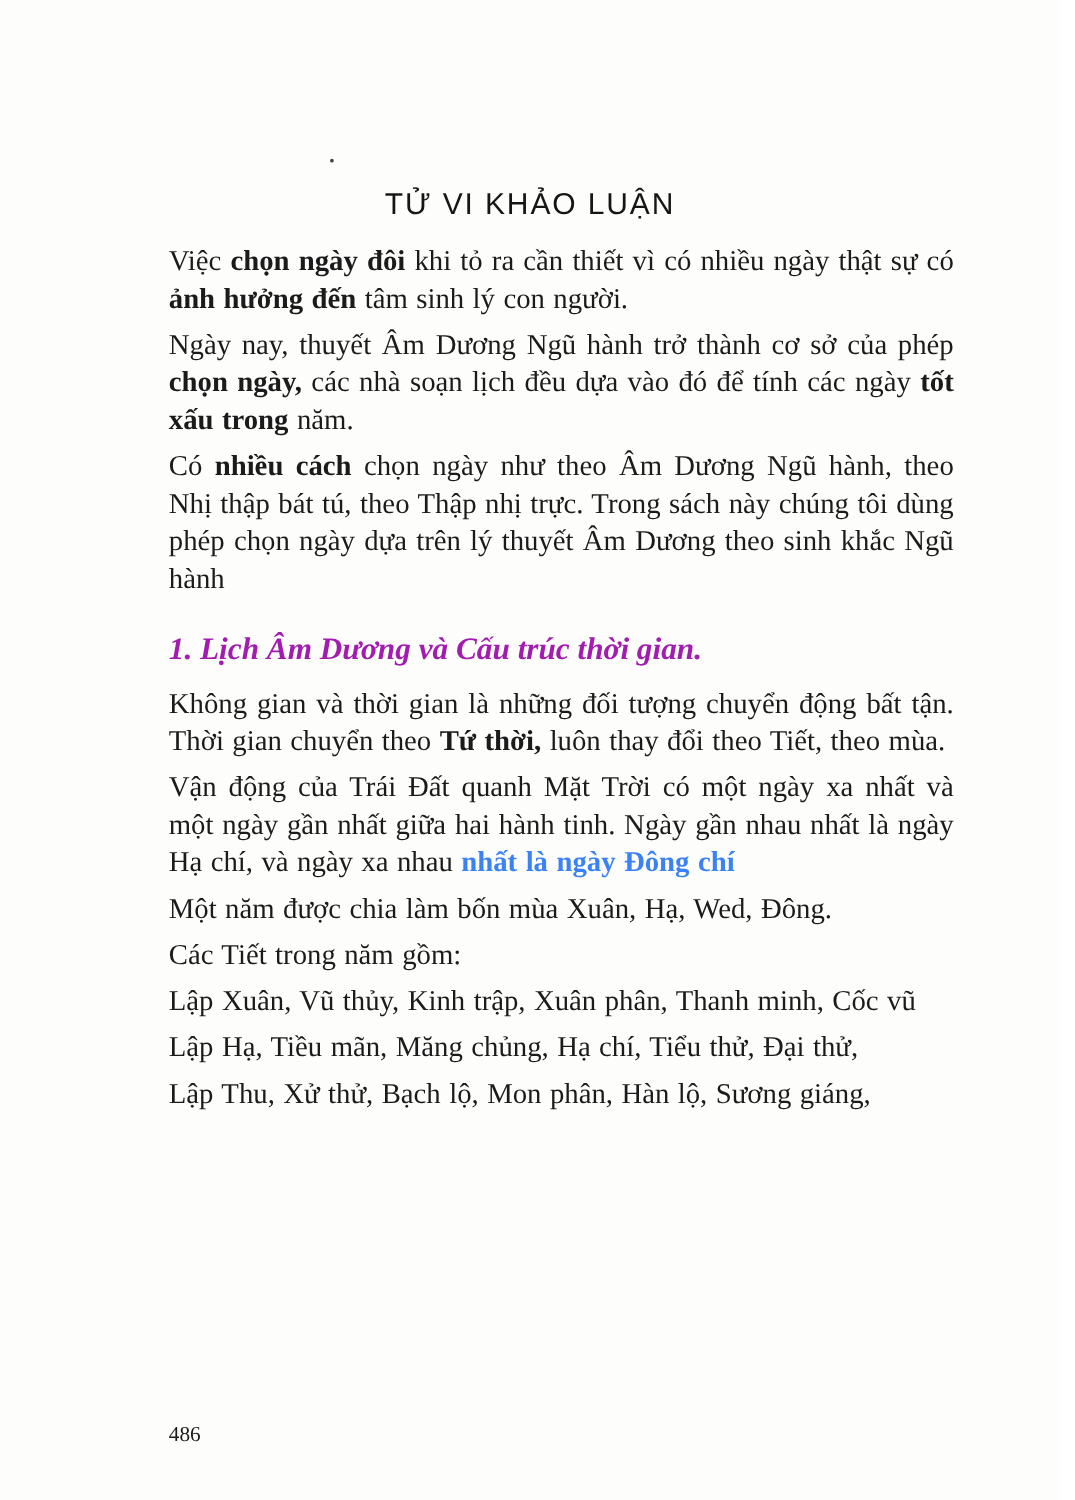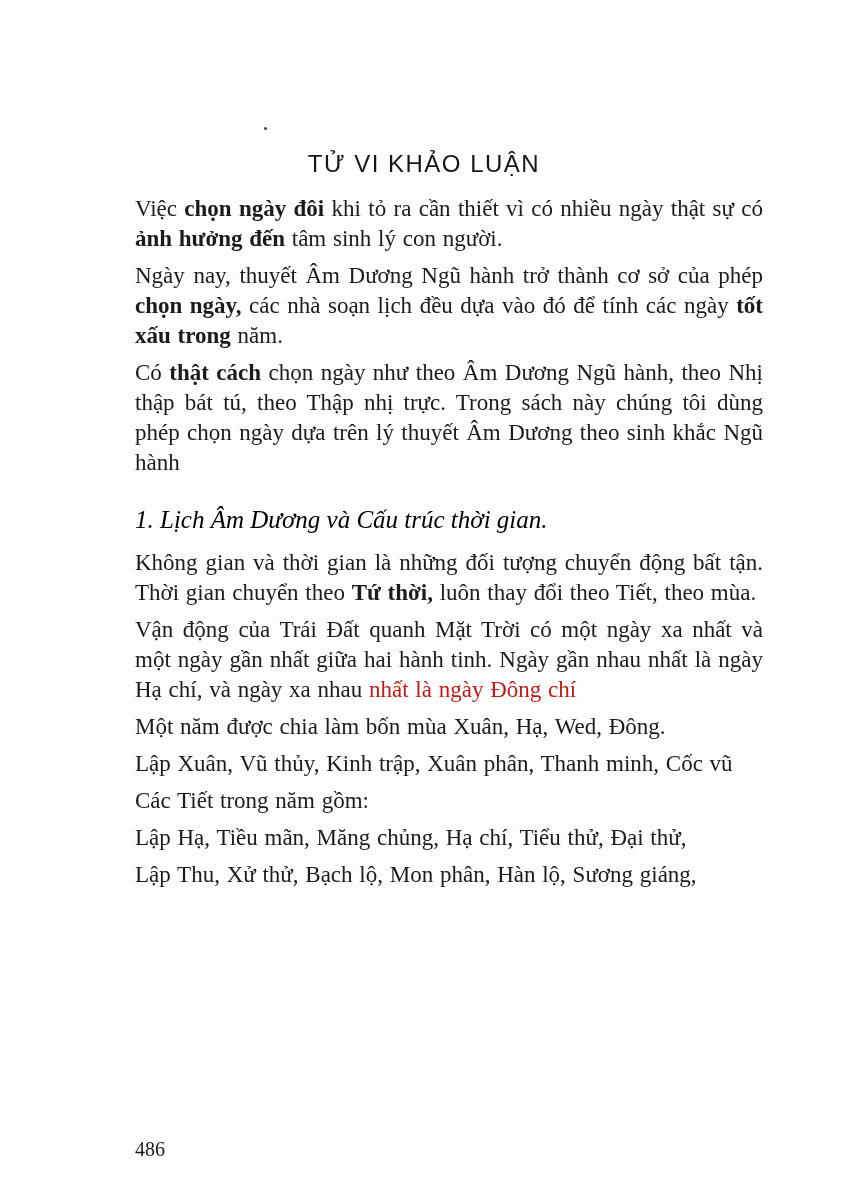--- a/index.html
+++ b/index.html
@@ -48,46 +48,46 @@
     line-height: 30px;
     text-align: justify;
     word-spacing: 1px;
     color: #1b1b1b;
   }
   .heading {
     margin: 26px 0 12px 0;
     font-size: 25px;
     line-height: 32px;
     font-style: italic;
-    font-weight: normal;
-    color: #000000;
+    font-weight: bold;
+    color: #a21caf;
   }
   .bold { font-weight: bold; }
-  .faded { color: #b91c1c; }
+  .faded { color: #3b82f6; font-weight: bold; }
   .page-number {
     position: absolute;
     left: 135px;
     top: 1138px;
-    font-size: 20px;
+    font-size: 17px;
     color: #1b1b1b;
   }
 </style>
 </head>
 <body>
 
 <div class="page">
   <span class="artifact-dot"></span>
   <div class="doc-title">TỬ VI KHẢO LUẬN</div>
   <div class="content">
       <p class="paragraph"><span>Việc </span><span class="bold">chọn ngày đôi</span><span> khi tỏ ra cần thiết vì có nhiều ngày thật sự có </span><span class="bold">ảnh hưởng đến</span><span> tâm sinh lý con người.</span></p>
       <p class="paragraph"><span>Ngày nay, thuyết Âm Dương Ngũ hành trở thành cơ sở của phép </span><span class="bold">chọn ngày,</span><span> các nhà soạn lịch đều dựa vào đó để tính các ngày </span><span class="bold">tốt xấu trong</span><span> năm.</span></p>
-      <p class="paragraph"><span>Có </span><span class="bold">thật cách</span><span> chọn ngày như theo Âm Dương Ngũ hành, theo Nhị thập bát tú, theo Thập nhị trực. Trong sách này chúng tôi dùng phép chọn ngày dựa trên lý thuyết Âm Dương theo sinh khắc Ngũ hành</span></p>
+      <p class="paragraph"><span>Có </span><span class="bold">nhiều cách</span><span> chọn ngày như theo Âm Dương Ngũ hành, theo Nhị thập bát tú, theo Thập nhị trực. Trong sách này chúng tôi dùng phép chọn ngày dựa trên lý thuyết Âm Dương theo sinh khắc Ngũ hành</span></p>
       <h2 class="heading"><span>1. Lịch Âm Dương và Cấu trúc thời gian.</span></h2>
       <p class="paragraph"><span>Không gian và thời gian là những đối tượng chuyển động bất tận. Thời gian chuyển theo </span><span class="bold">Tứ thời,</span><span> luôn thay đổi theo Tiết, theo mùa.</span></p>
       <p class="paragraph"><span>Vận động của Trái Đất quanh Mặt Trời có một ngày xa nhất và một ngày gần nhất giữa hai hành tinh. Ngày gần nhau nhất là ngày Hạ chí, và ngày xa nhau </span><span class="faded">nhất là ngày Đông chí</span></p>
       <p class="paragraph"><span>Một năm được chia làm bốn mùa Xuân, Hạ, Wed, Đông.</span></p>
+      <p class="paragraph"><span>Các Tiết trong năm gồm:</span></p>
       <p class="paragraph"><span>Lập Xuân, Vũ thủy, Kinh trập, Xuân phân, Thanh minh, Cốc vũ</span></p>
-      <p class="paragraph"><span>Các Tiết trong năm gồm:</span></p>
       <p class="paragraph"><span>Lập Hạ, Tiều mãn, Măng chủng, Hạ chí, Tiểu thử, Đại thử,</span></p>
       <p class="paragraph"><span>Lập Thu, Xử thử, Bạch lộ, Mon phân, Hàn lộ, Sương giáng,</span></p>
     </div>
   <div class="page-number">486</div>
 </div>
 
 </body></html>

